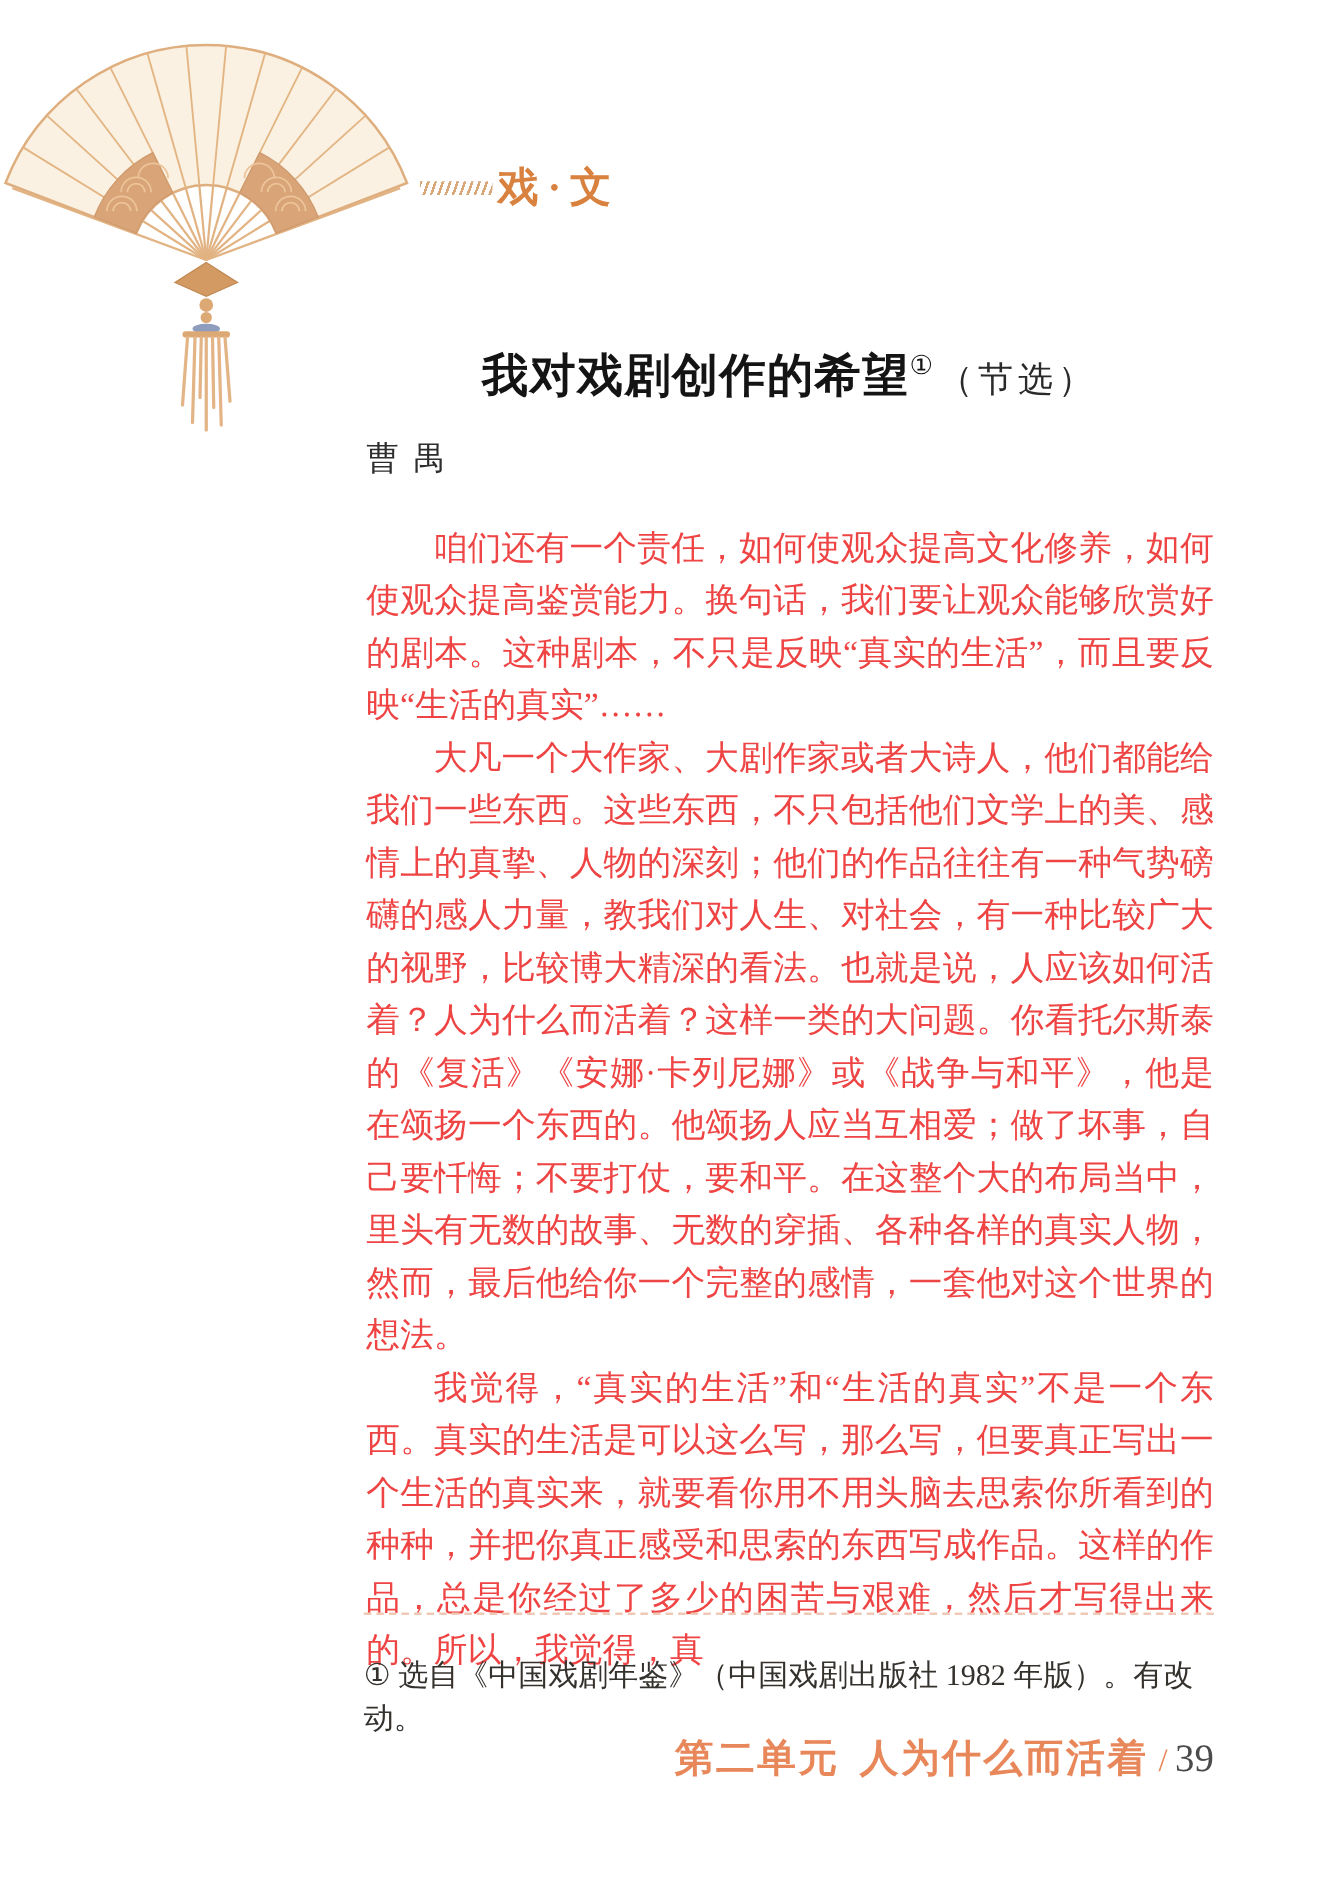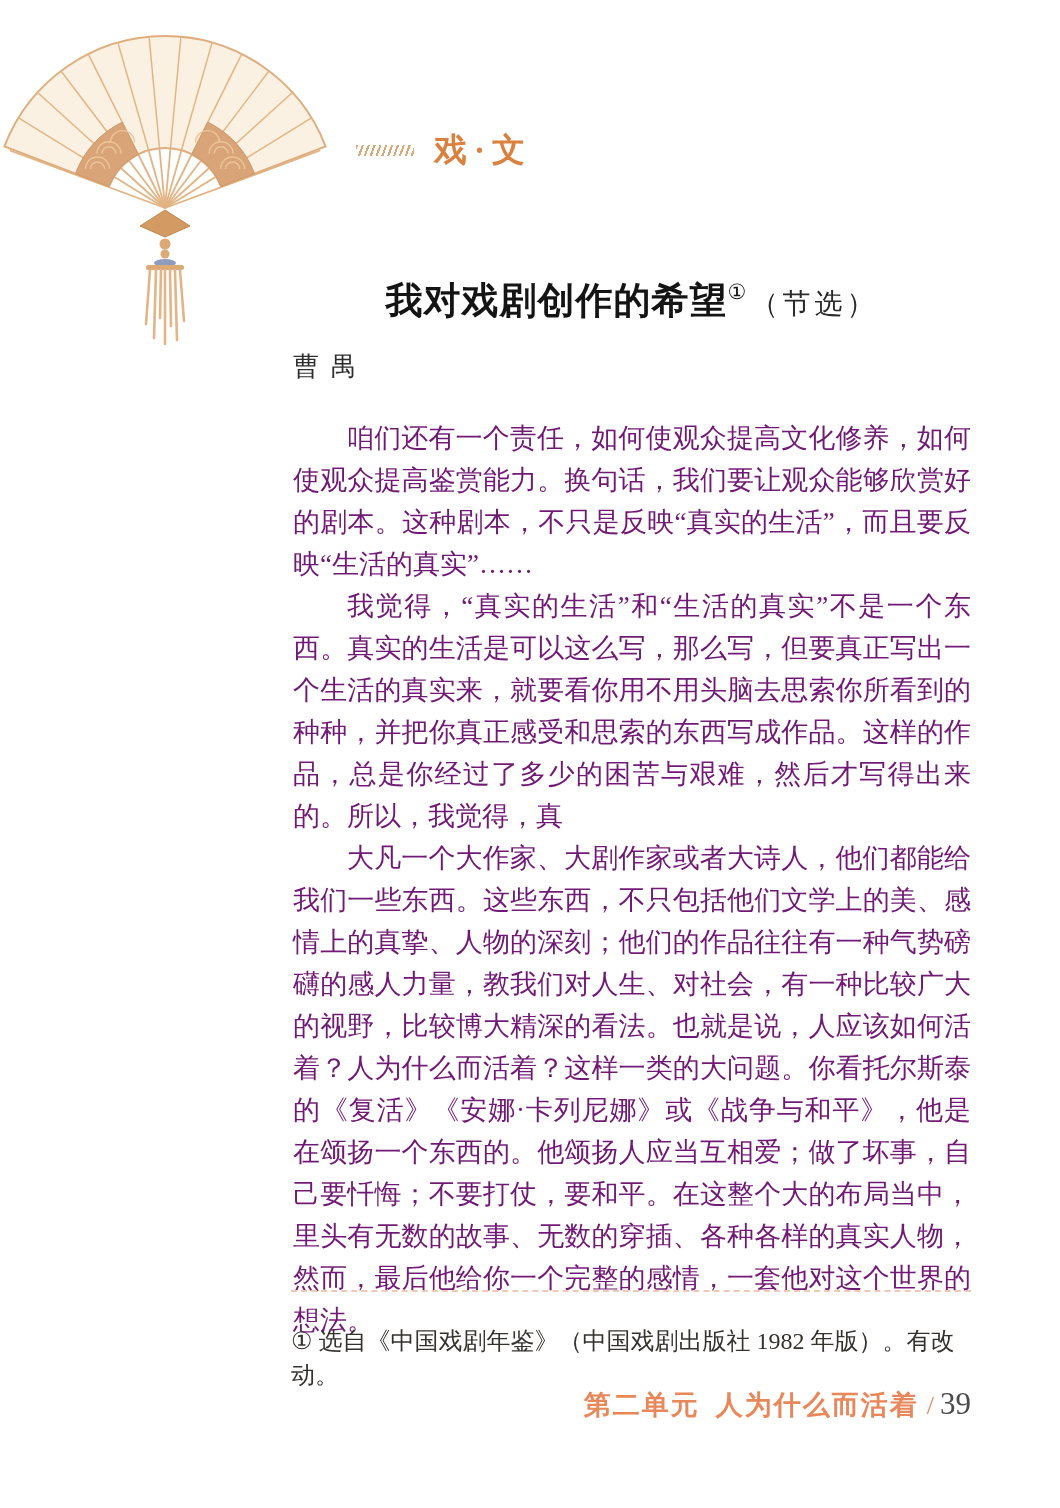--- a/index.html
+++ b/index.html
@@ -18,25 +18,25 @@
     position: absolute;
     left: 0;
     top: 18px;
     width: 360px;
     height: 340px;
   }
 
   
   .section-header {
     position: absolute;
-    left: 356px;
+    left: 336px;
     top: 126px;
     display: flex;
     align-items: center;
-    gap: 20px;
+    gap: 4px;
     height: 48px;
   }
   .hatch-line {
     width: 58px;
     height: 11px;
     background: repeating-linear-gradient(110deg, #d9a878 0 2px, transparent 2px 5.5px);
   }
   .section-label {
     font-family: "Liberation Serif", "DejaVu Serif", serif;
     font-weight: 700;
@@ -89,21 +89,21 @@
   }
 
   
   .body-text {
     position: absolute;
     left: 293px;
     top: 417px;
     width: 678px;
     font-size: 27px;
     line-height: 42px;
-    color: #701a75;
+    color: #ef4444;
     text-align: justify;
   }
   .body-text p {
     text-indent: 2em;
   }
 
   
   .footnote-block {
     position: absolute;
     left: 291px;
@@ -127,21 +127,21 @@
   .page-footer {
     position: absolute;
     left: 293px;
     top: 1386px;
     width: 678px;
     text-align: right;
     white-space: nowrap;
   }
   .footer-unit, .footer-unit-title {
     font-weight: 700;
-    font-size: 27px;
+    font-size: 31px;
     color: #e8875a;
     letter-spacing: 2px;
   }
   .footer-unit { margin-right: 16px; }
   .footer-separator {
     font-size: 26px;
     color: #e8875a;
     margin: 0 6px 0 8px;
   }
   .footer-page-number {
@@ -231,22 +231,22 @@
   </div>
 
   <div class="title-block">
     <span class="article-title">我对戏剧创作的希望</span><span class="title-note-mark">①</span><span class="title-suffix">（节选）</span>
   </div>
 
   <div class="author">曹禺</div>
 
   <div class="body-text">
     <p>咱们还有一个责任，如何使观众提高文化修养，如何使观众提高鉴赏能力。换句话，我们要让观众能够欣赏好的剧本。这种剧本，不只是反映“真实的生活”，而且要反映“生活的真实”……</p>
+    <p>大凡一个大作家、大剧作家或者大诗人，他们都能给我们一些东西。这些东西，不只包括他们文学上的美、感情上的真挚、人物的深刻；他们的作品往往有一种气势磅礴的感人力量，教我们对人生、对社会，有一种比较广大的视野，比较博大精深的看法。也就是说，人应该如何活着？人为什么而活着？这样一类的大问题。你看托尔斯泰的《复活》《安娜·卡列尼娜》或《战争与和平》，他是在颂扬一个东西的。他颂扬人应当互相爱；做了坏事，自己要忏悔；不要打仗，要和平。在这整个大的布局当中，里头有无数的故事、无数的穿插、各种各样的真实人物，然而，最后他给你一个完整的感情，一套他对这个世界的想法。</p>
     <p>我觉得，“真实的生活”和“生活的真实”不是一个东西。真实的生活是可以这么写，那么写，但要真正写出一个生活的真实来，就要看你用不用头脑去思索你所看到的种种，并把你真正感受和思索的东西写成作品。这样的作品，总是你经过了多少的困苦与艰难，然后才写得出来的。所以，我觉得，真</p>
-    <p>大凡一个大作家、大剧作家或者大诗人，他们都能给我们一些东西。这些东西，不只包括他们文学上的美、感情上的真挚、人物的深刻；他们的作品往往有一种气势磅礴的感人力量，教我们对人生、对社会，有一种比较广大的视野，比较博大精深的看法。也就是说，人应该如何活着？人为什么而活着？这样一类的大问题。你看托尔斯泰的《复活》《安娜·卡列尼娜》或《战争与和平》，他是在颂扬一个东西的。他颂扬人应当互相爱；做了坏事，自己要忏悔；不要打仗，要和平。在这整个大的布局当中，里头有无数的故事、无数的穿插、各种各样的真实人物，然而，最后他给你一个完整的感情，一套他对这个世界的想法。</p>
   </div>
 
   <div class="footnote-block">
     <div class="footnote-divider"></div>
     <div class="footnote-text"><span class="footnote-marker">①</span><span>选自《中国戏剧年鉴》（中国戏剧出版社 1982 年版）。有改动。</span></div>
   </div>
 
   <div class="page-footer">
     <span class="footer-unit">第二单元</span><span class="footer-unit-title">人为什么而活着</span><span class="footer-separator">/</span><span class="footer-page-number">39</span>
   </div>

